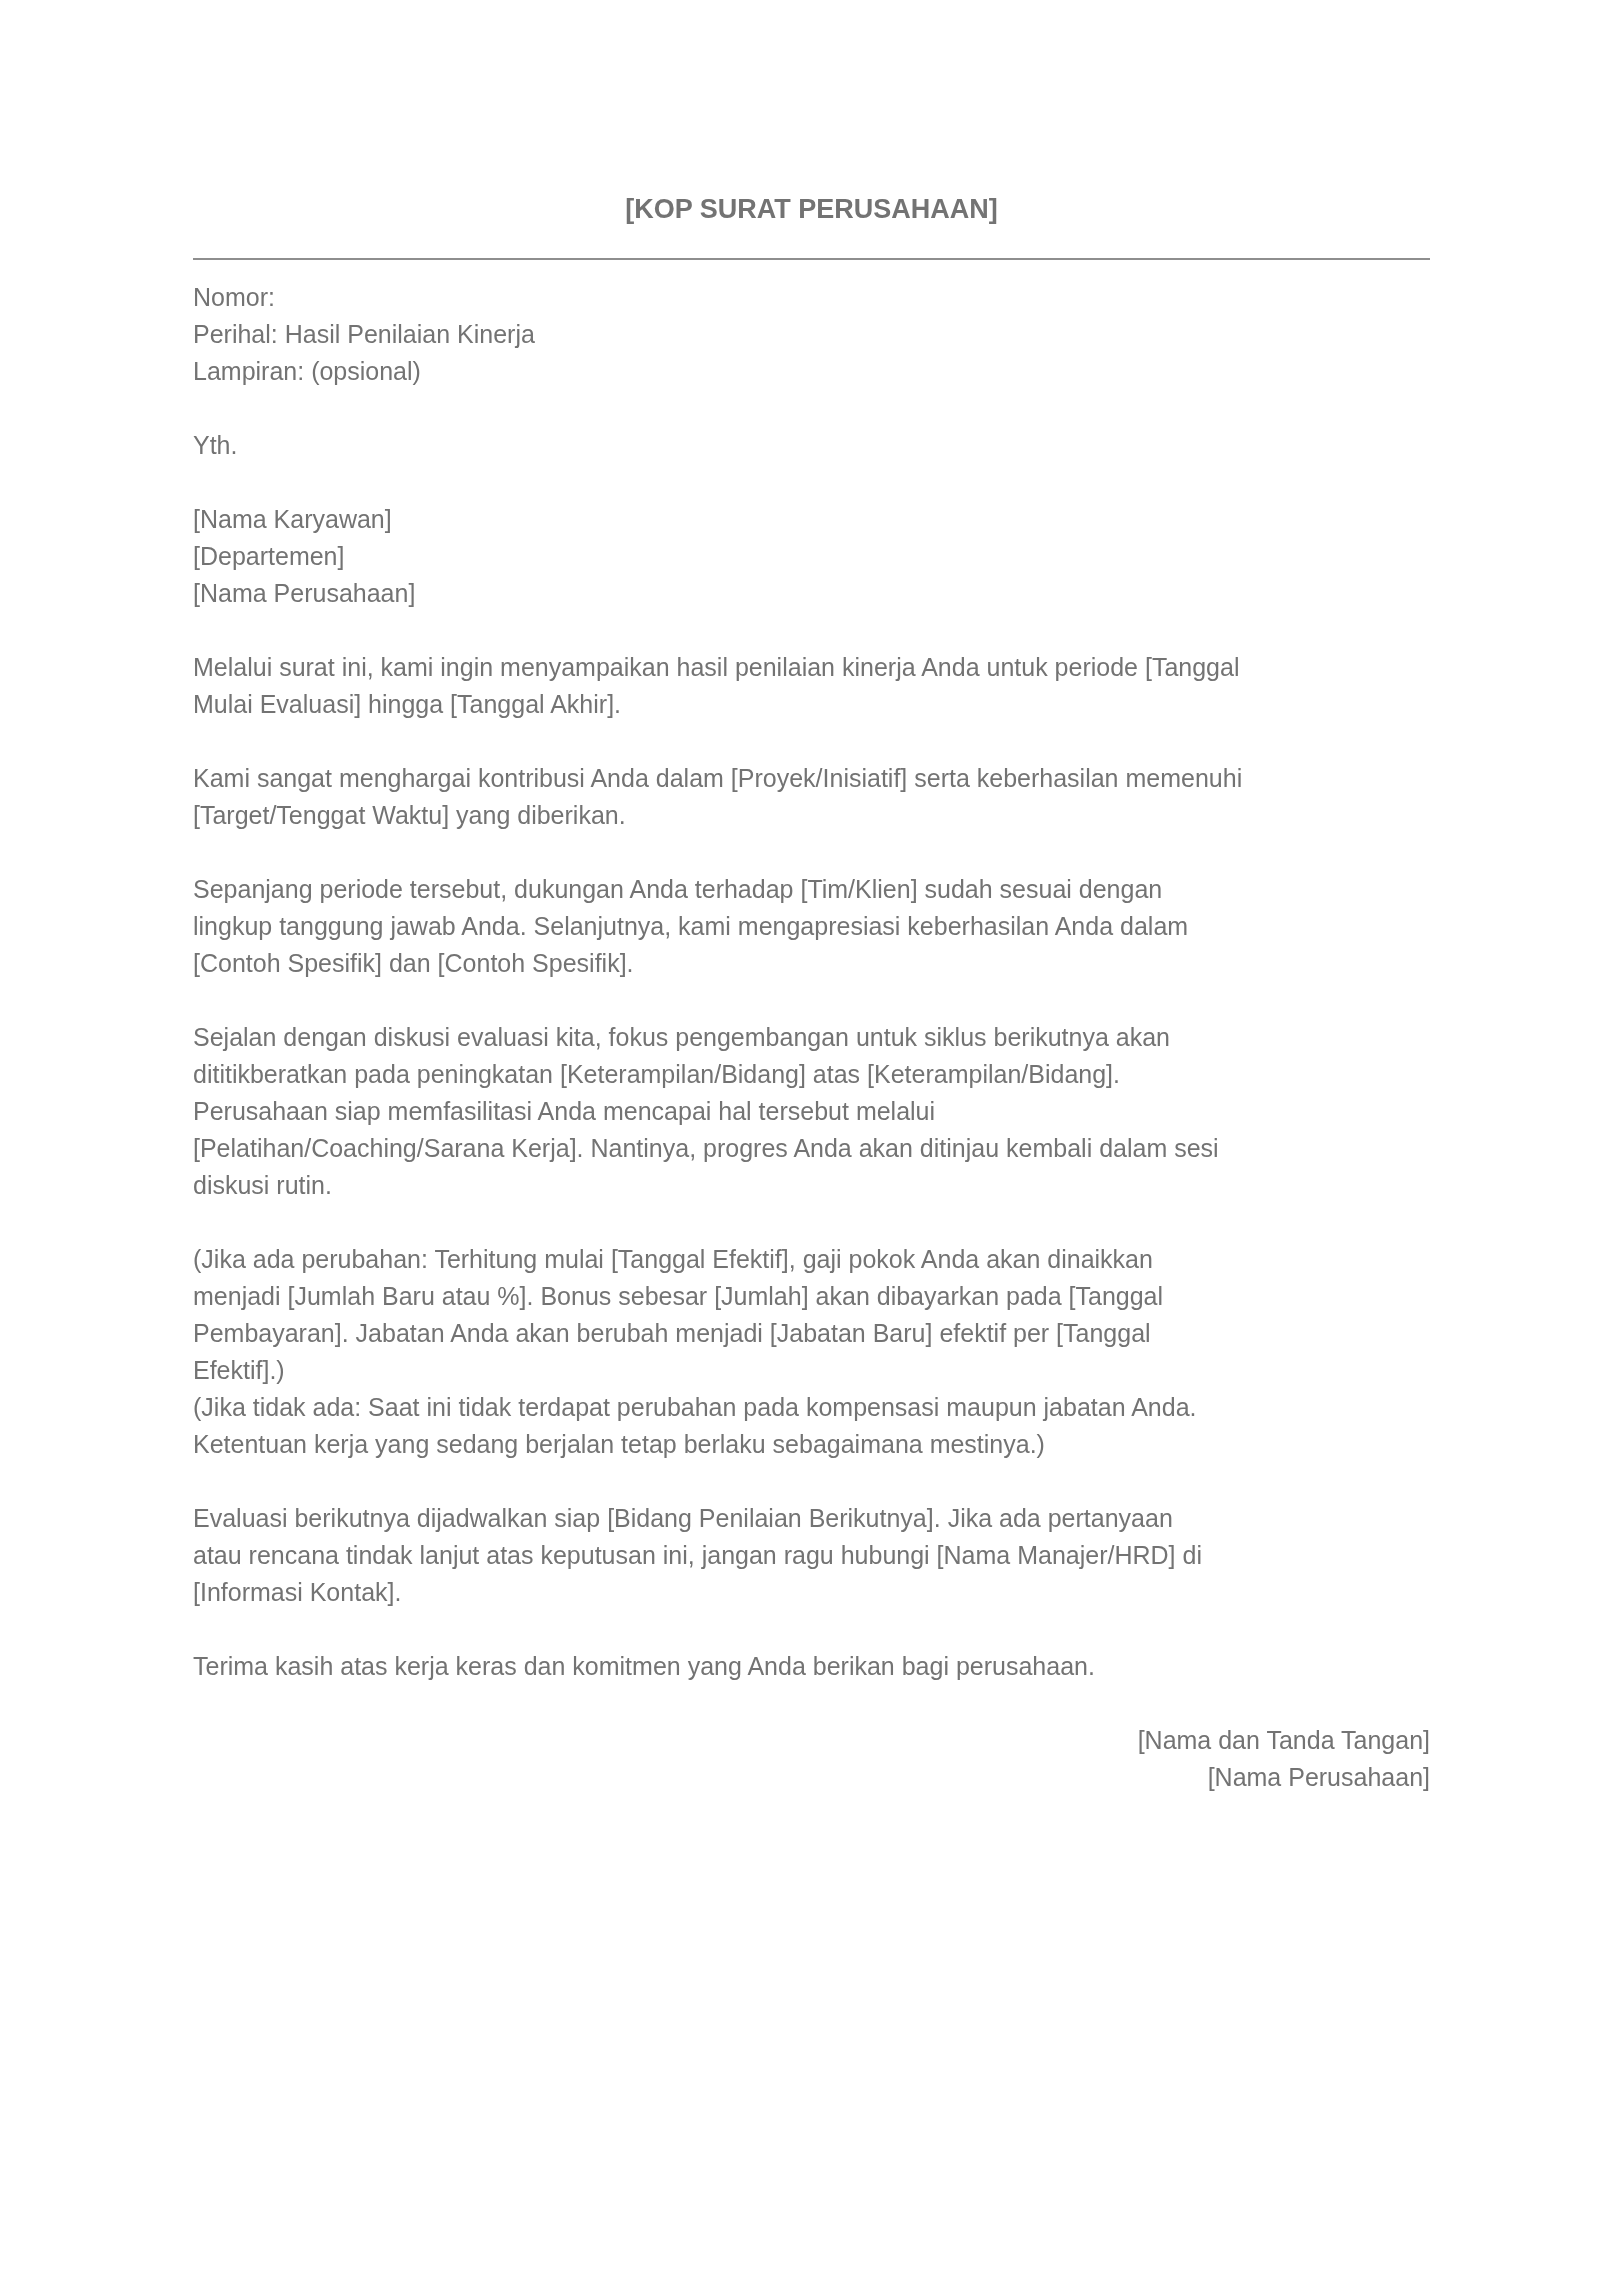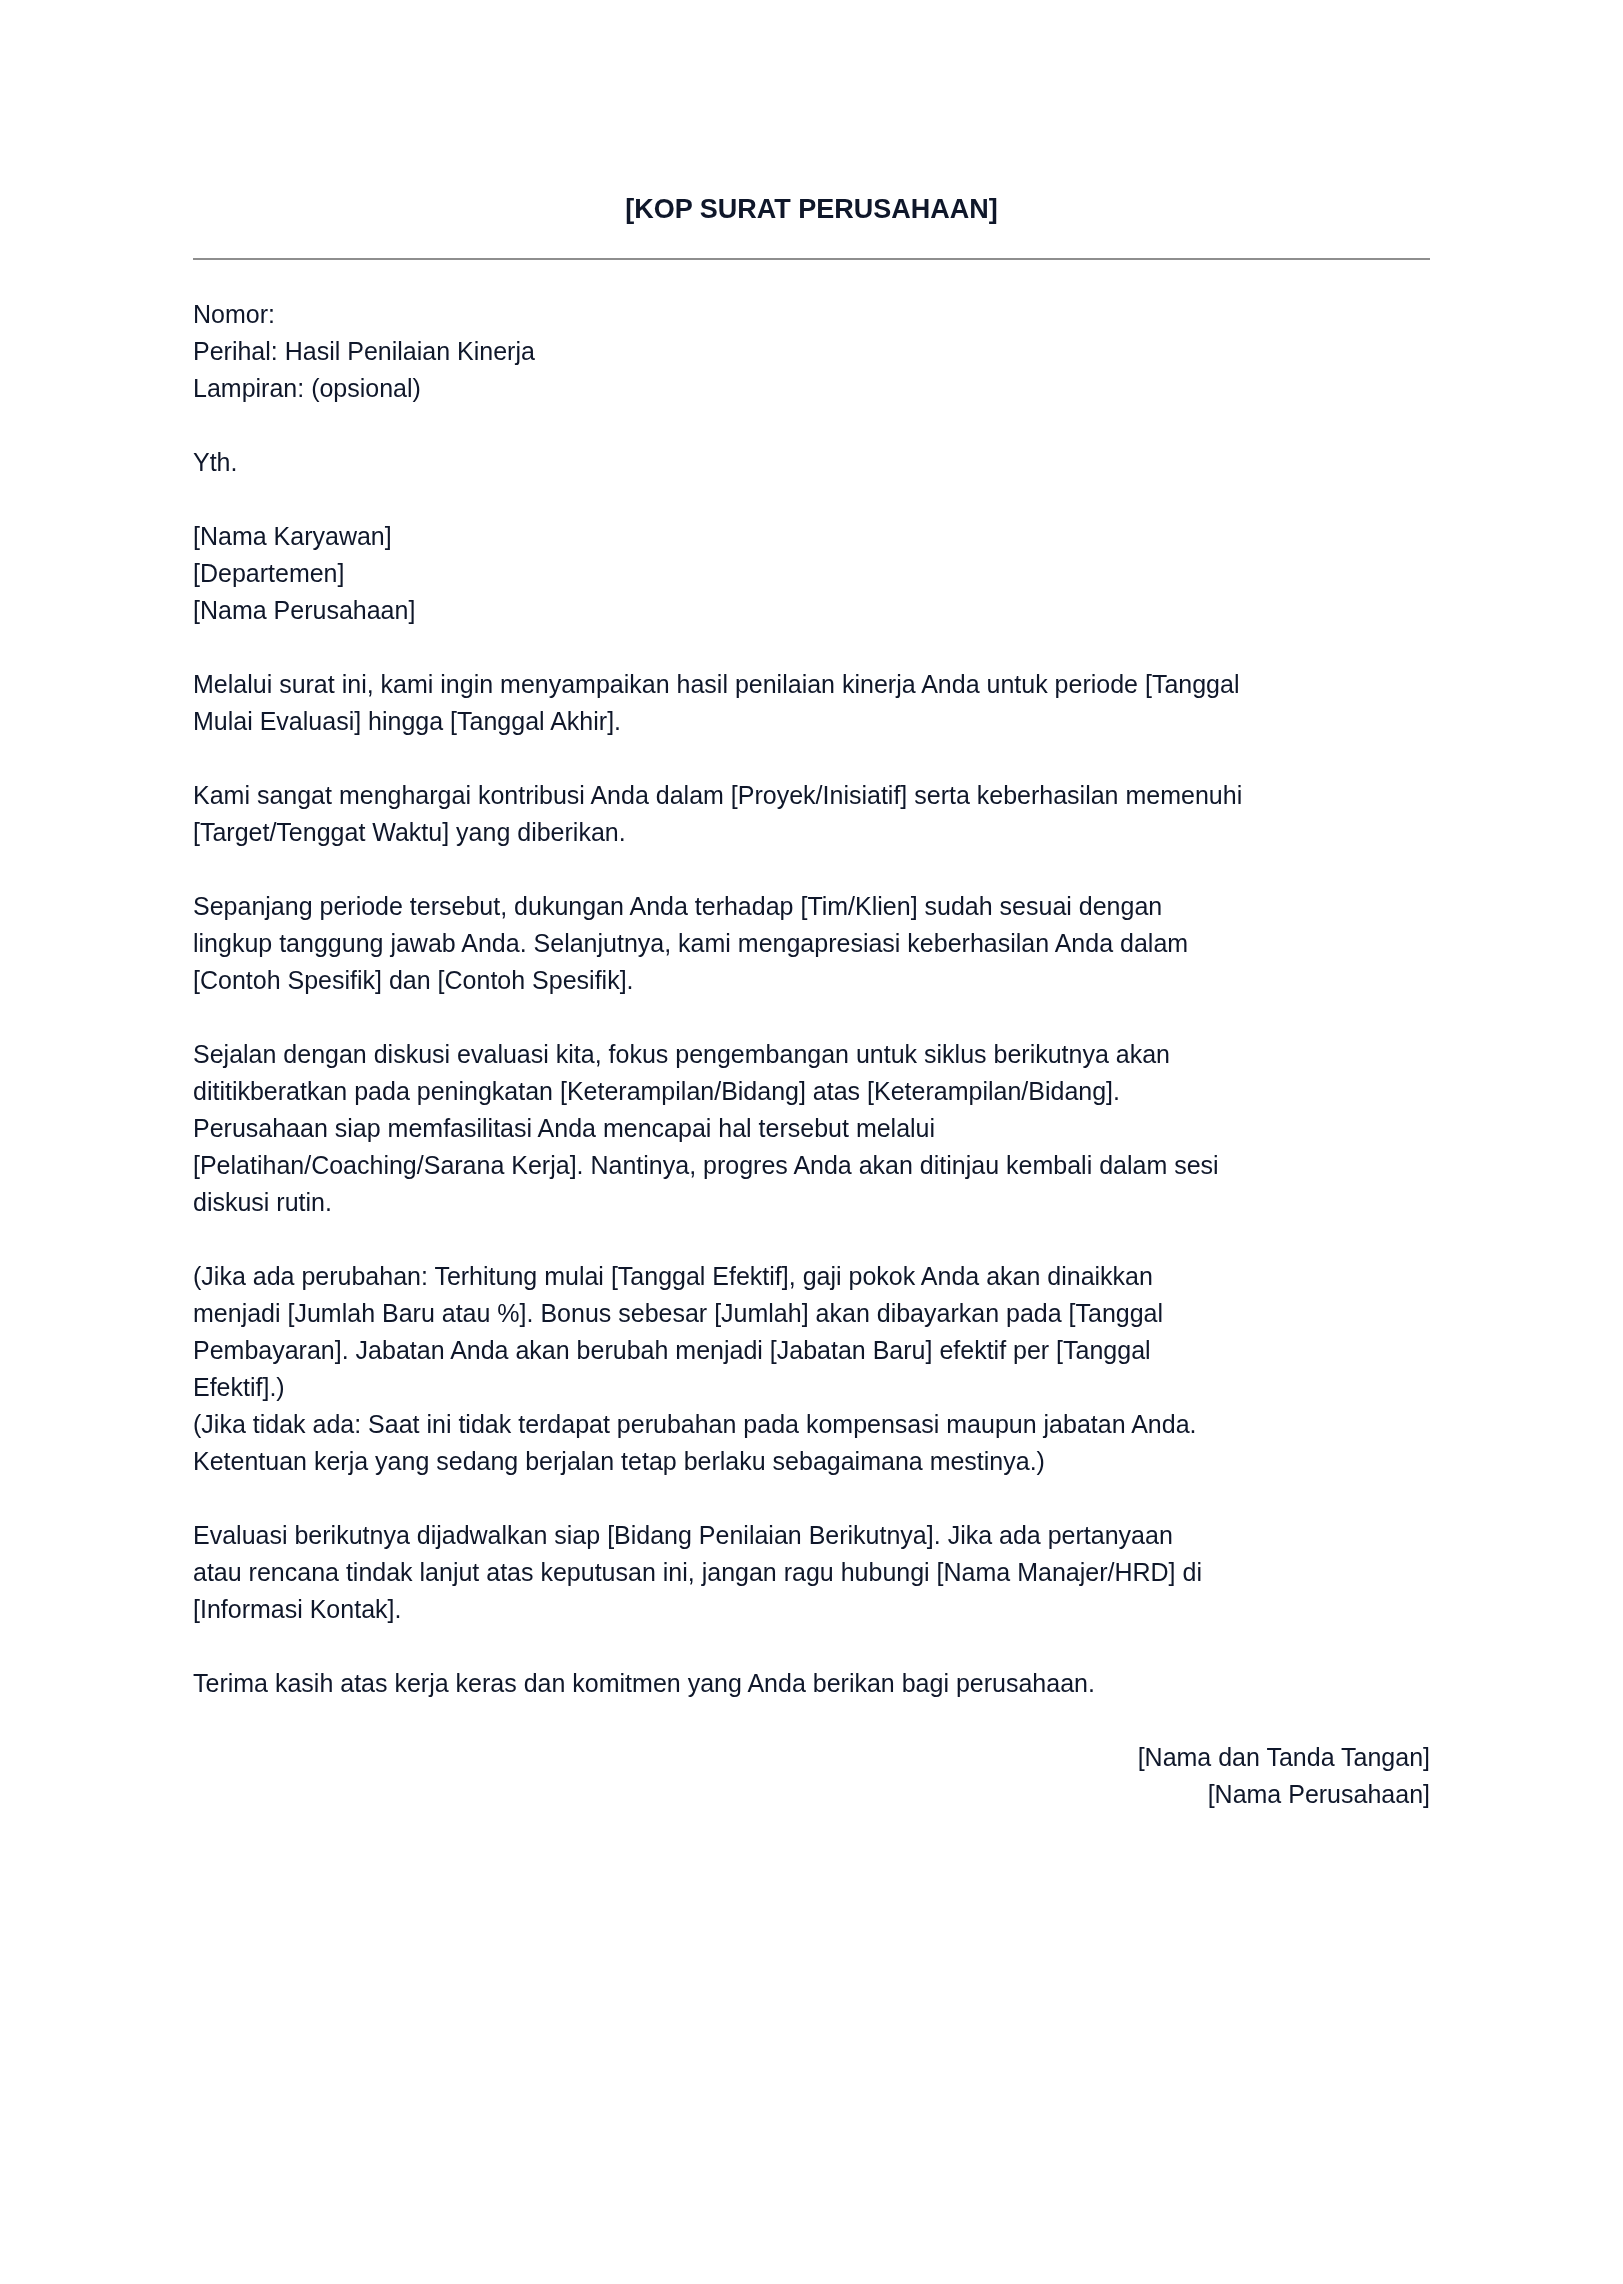--- a/index.html
+++ b/index.html
@@ -26,30 +26,30 @@
     font-weight: 700;
     font-size: 27px;
     line-height: 39px;
     white-space: nowrap;
   }
   .divider {
     height: 2.2px;
     background: #8e8e8e;
     margin-top: 28.5px;
   }
-  .meta-block { margin-top: 36px; }
+  .meta-block { margin-top: 19px; }
   .line { white-space: nowrap; }
   .right { text-align: right; }
   .gap { height: 37px; }
   .b, .line .b { font-weight: 400; }
 </style>
 </head>
 <body>
 
-<div class="page" style="background: rgb(255, 255, 255); color: #0f172a;">
+<div class="page" style="background: rgb(255, 255, 255); color: #737373;">
 
   <div class="title">[KOP SURAT PERUSAHAAN]</div>
 
   <div class="divider" style="background: rgb(142, 142, 142);"></div>
 
   <div class="meta-block">
     <div class="line"><span>Nomor:</span></div>
     <div class="line"><span>Perihal: Hasil Penilaian Kinerja</span></div>
     <div class="line"><span>Lampiran: </span><span class="b">(opsional)</span></div>
   </div>

